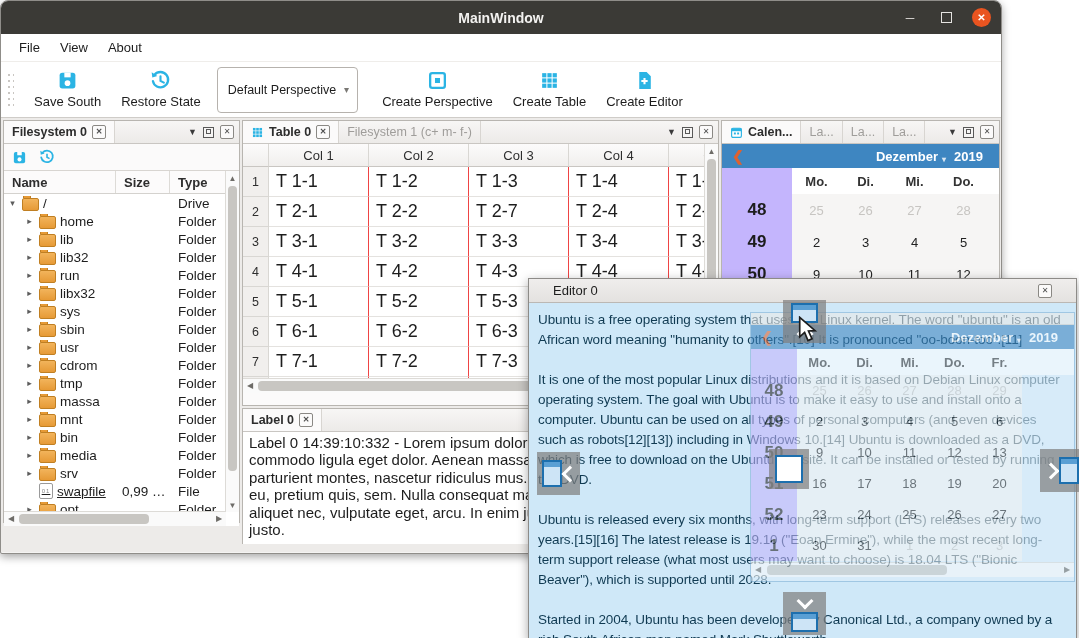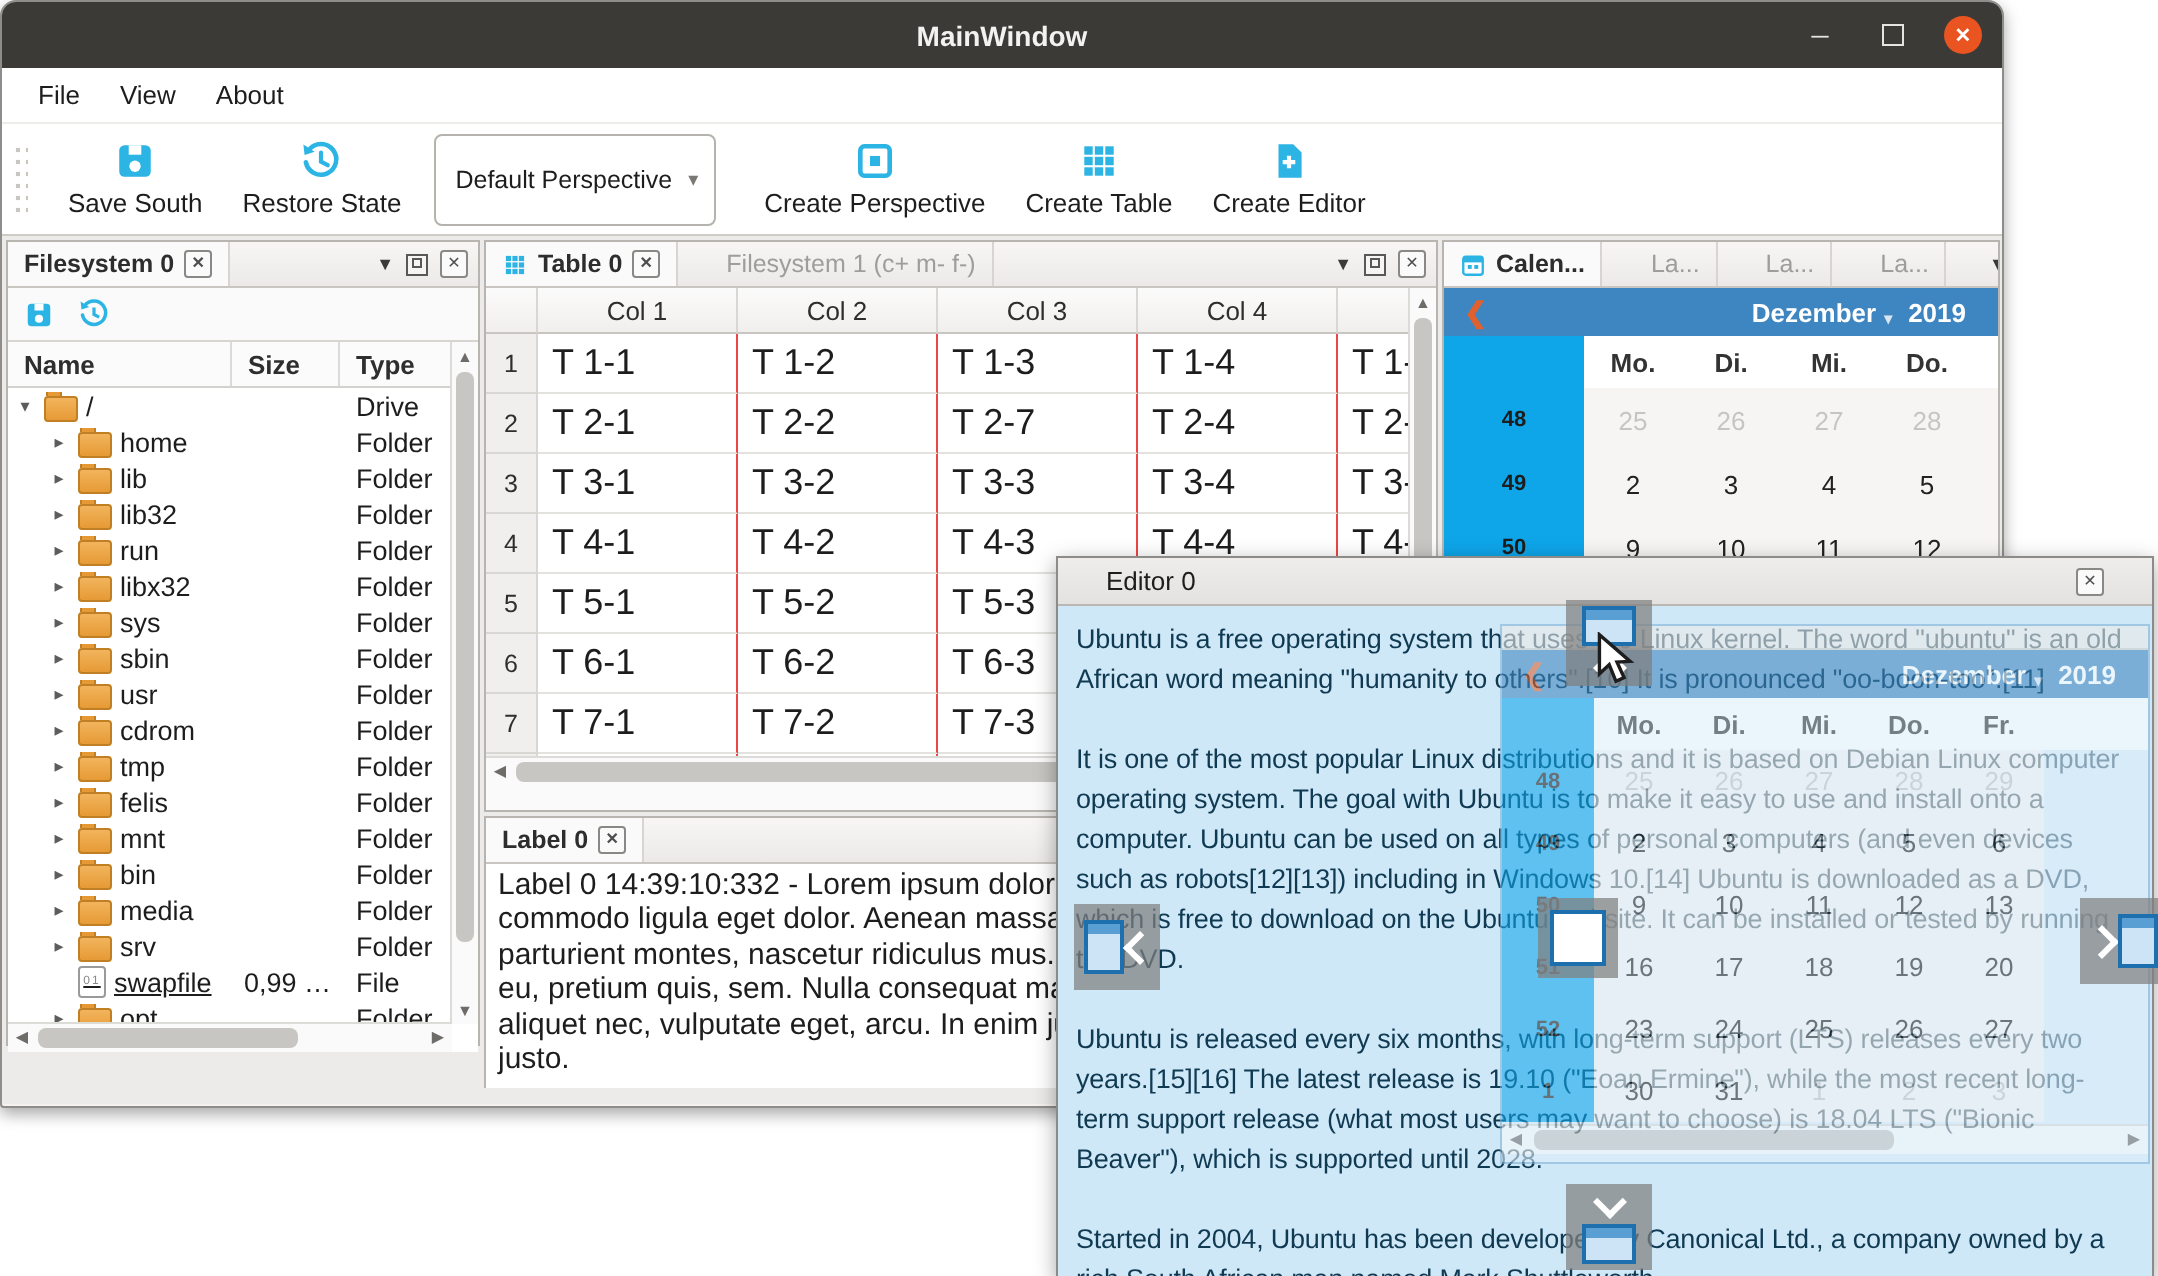--- a/index.html
+++ b/index.html
@@ -22,21 +22,21 @@
              background-size:5px 6px;}
   .tbtn{display:flex;flex-direction:column;align-items:center;justify-content:center;gap:3px;
         padding:4px 10px;font-size:13px;color:#1d1d1d;}
   .combo{height:44px;min-width:112px;margin:0 14px 0 6px;border:1px solid #b6b2ad;border-radius:4px;background:#fff;
          display:flex;align-items:center;gap:8px;padding:0 8px 0 10px;font-size:12.5px;color:#1d1d1d;}
   .combo .caret{color:#7a7874;font-size:10px;}
   
   .dock-area{position:relative;height:434px;background:#edebe9;}
   .dock{position:absolute;background:#fbfafa;border:1px solid #b8b5b0;box-sizing:border-box;}
   .tabbar{height:22px;background:linear-gradient(#f7f6f5,#eceae8);border-bottom:1px solid #c9c6c2;
-          display:flex;align-items:stretch;font-size:12.5px;gap:16px;}
+          display:flex;align-items:stretch;font-size:12.5px;}
   .tab{display:flex;align-items:center;gap:5px;padding:0 8px;border-right:1px solid #d8d5d1;color:#9f9d9a;white-space:nowrap;}
   .tab.active{background:#fbfafa;color:#2d2d2d;font-weight:bold;}
   .tb-icons{margin-left:auto;display:flex;align-items:center;gap:6px;padding:0 5px;}
   .dd-ico{font-size:9px;color:#3a3a3a;}
   .fl-ico{width:9px;height:9px;border:1.5px solid #585858;position:relative;background:#f6f5f4;}
   .fl-ico::before{content:'';position:absolute;left:1.5px;top:1.5px;width:3px;height:3px;border:1px solid #585858;}
   .x-ico{display:inline-flex;width:12px;height:12px;border:1px solid #8a8884;border-radius:2px;background:#fbfafa;
          align-items:center;justify-content:center;font-size:8px;color:#4e4e4e;line-height:1;}
   
   .fs-toolbar{height:26px;display:flex;align-items:center;gap:12px;padding-left:8px;background:#fbfafa;}
@@ -77,21 +77,21 @@
   .label-body{background:#fff;height:110px;overflow:hidden;padding:2px 0 0 6px;}
   .label-text{width:585px;font-size:15px;line-height:17.4px;color:#1d1d1d;}
   
   .cal-nav{height:24px;background:#3e86c1;display:flex;align-items:center;color:#fff;font-weight:bold;font-size:13px;}
   .cal-nav .chev{color:#e0612e;font-size:14px;font-weight:bold;padding:0 10px;}
   .cal-nav .my{margin-left:auto;display:flex;align-items:center;gap:4px;padding-right:16px;}
   .cal-nav .mcaret{font-size:8px;color:#d9e6f2;margin:6px 4px 0 0;}
   .cal-hrow,.cal-row{display:flex;}
   .cal-hrow{height:26px;background:#fff;}
   .cal-dh{flex:none;width:var(--day);display:flex;align-items:center;justify-content:center;font-weight:bold;font-size:13px;color:#333;}
-  .cal-wk{flex:none;width:var(--wk);display:flex;align-items:center;justify-content:center;font-weight:bold;font-size:11px;color:#1d1d1d;background:#0ea5e9;}
+  .cal-wk{flex:none;width:var(--wk);display:flex;align-items:center;justify-content:center;font-weight:bold;font-size:17px;color:#1d1d1d;background:#c4b5fd;}
   .cal-row{height:var(--rowh);}
   .cal-row .cal-cells{display:flex;background:#f6f5f4;}
   .cal-day{flex:none;width:var(--day);display:flex;align-items:center;justify-content:center;font-size:13px;color:#222;}
   .cal-day.muted{color:#c7c5c2;}
   .cal-dock{--wk:70px;--day:49px;--rowh:32px;}
   
   .editor-window{position:absolute;left:528px;top:278px;width:549px;height:362px;background:#cfe8f8;
                  border:1px solid #8d8b88;box-shadow:0 3px 10px rgba(0,0,0,.35);box-sizing:border-box;}
   .ed-titlebar{height:23px;background:linear-gradient(#efedec,#e4e2e0);border-bottom:1px solid #bbb8b4;
                display:flex;align-items:center;padding:0 24px;font-size:13px;color:#1d1d1d;}
@@ -342,21 +342,21 @@
                   <span class="fold"></span>
                   <span class="nm">tmp</span>
                 </span>
                 <span class="tc size"></span>
                 <span class="tc type">Folder</span>
               </div>
               <div class="tree-row">
                 <span class="tc name" style="padding-left: 20px;">
                   <span class="arrow">▸</span>
                   <span class="fold"></span>
-                  <span class="nm">felis</span>
+                  <span class="nm">massa</span>
                 </span>
                 <span class="tc size"></span>
                 <span class="tc type">Folder</span>
               </div>
               <div class="tree-row">
                 <span class="tc name" style="padding-left: 20px;">
                   <span class="arrow">▸</span>
                   <span class="fold"></span>
                   <span class="nm">mnt</span>
                 </span>

